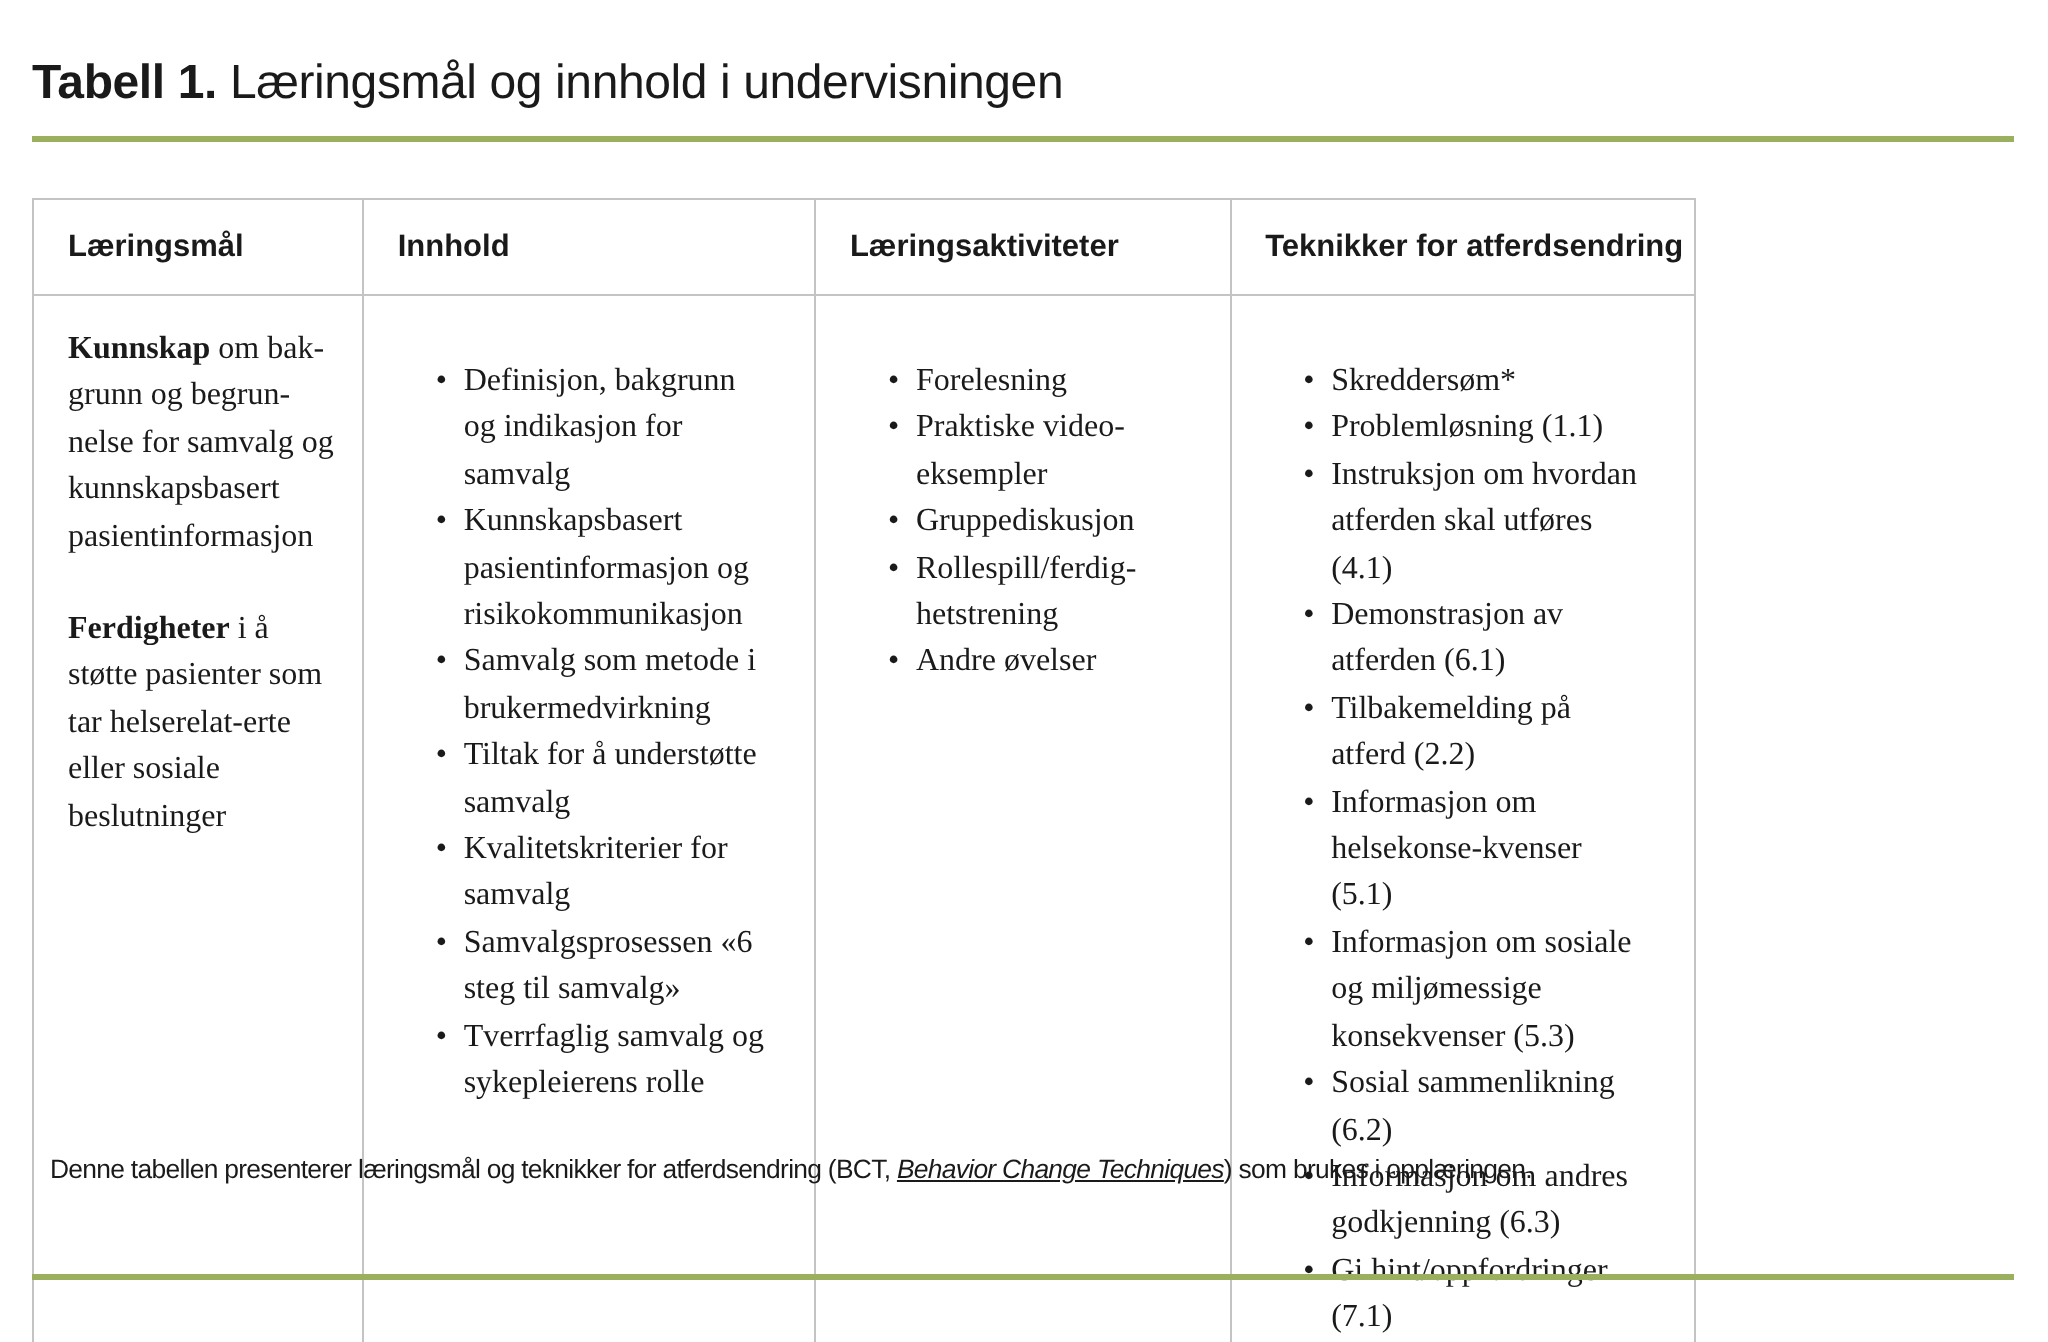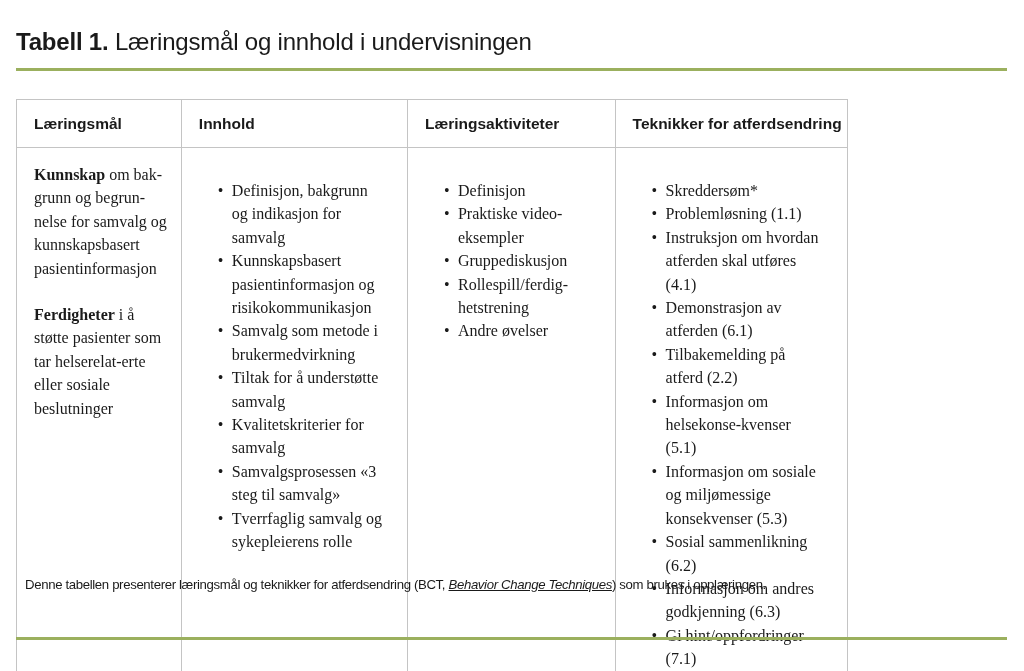--- a/index.html
+++ b/index.html
@@ -74,27 +74,27 @@
         <div class="para"><b>Kunnskap</b><span> om bak-grunn og begrun-nelse for samvalg og kunnskapsbasert pasientinformasjon</span></div>
         <div class="para"><b>Ferdigheter</b><span> i å støtte pasienter som tar helserelat-erte eller sosiale beslutninger</span></div>
       </td>
       <td>
         <ul class="bl">
           <li>Definisjon, bakgrunn og indikasjon for samvalg</li>
           <li>Kunnskapsbasert pasientinformasjon og risikokommunikasjon</li>
           <li>Samvalg som metode i brukermedvirkning</li>
           <li>Tiltak for å understøtte samvalg</li>
           <li>Kvalitetskriterier for samvalg</li>
-          <li>Samvalgsprosessen «3 steg til samvalg»</li>
+          <li>Samvalgsprosessen «6 steg til samvalg»</li>
           <li>Tverrfaglig samvalg og sykepleierens rolle</li>
         </ul>
       </td>
       <td class="c3cell">
         <ul class="bl">
-          <li>Definisjon</li>
+          <li>Forelesning</li>
           <li>Praktiske video-eksempler</li>
           <li>Gruppediskusjon</li>
           <li>Rollespill/ferdig-hetstrening</li>
           <li>Andre øvelser</li>
         </ul>
       </td>
       <td>
         <ul class="bl">
           <li>Skreddersøm*</li>
           <li>Problemløsning (1.1)</li>

